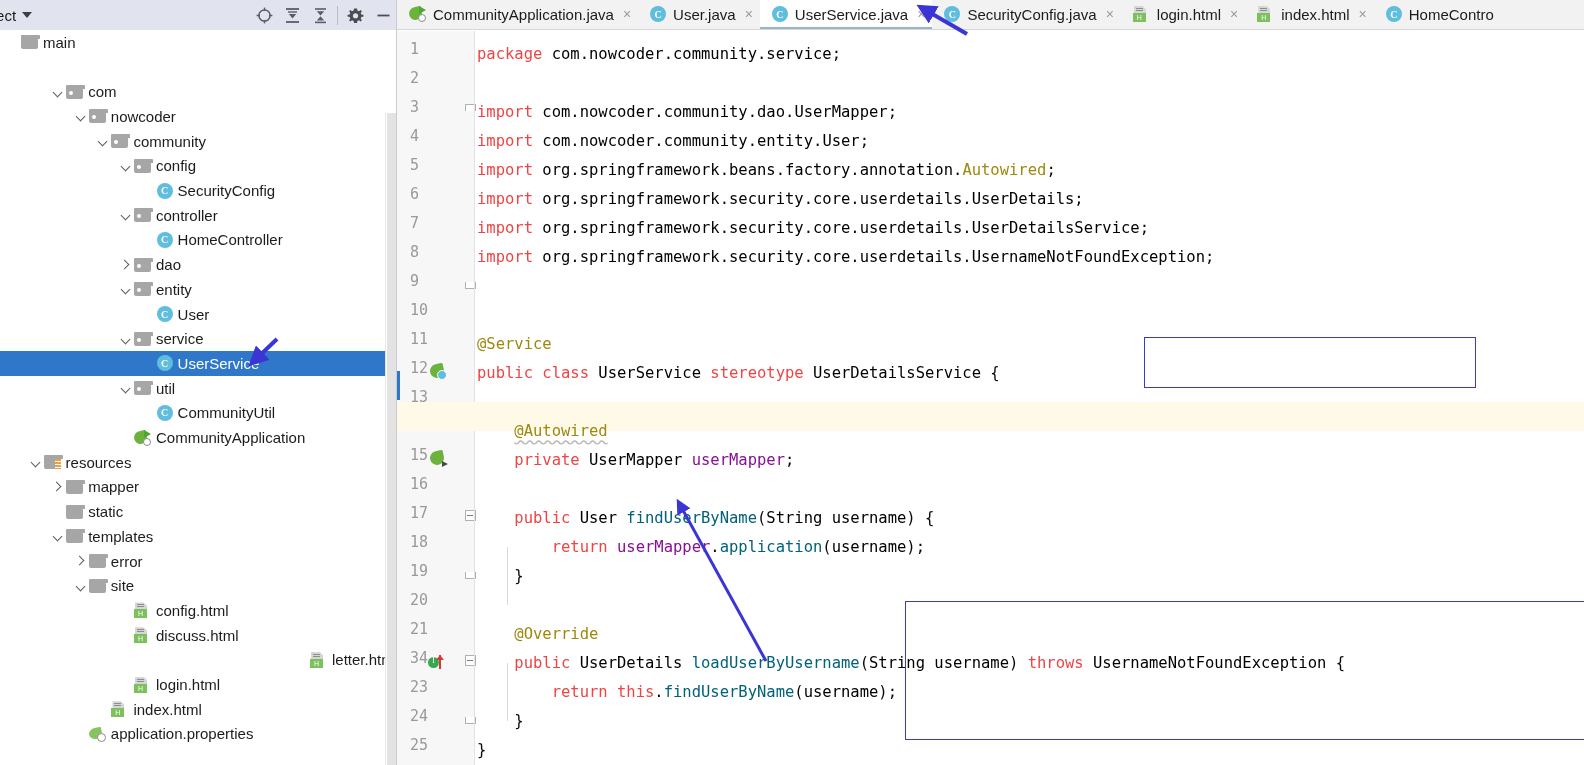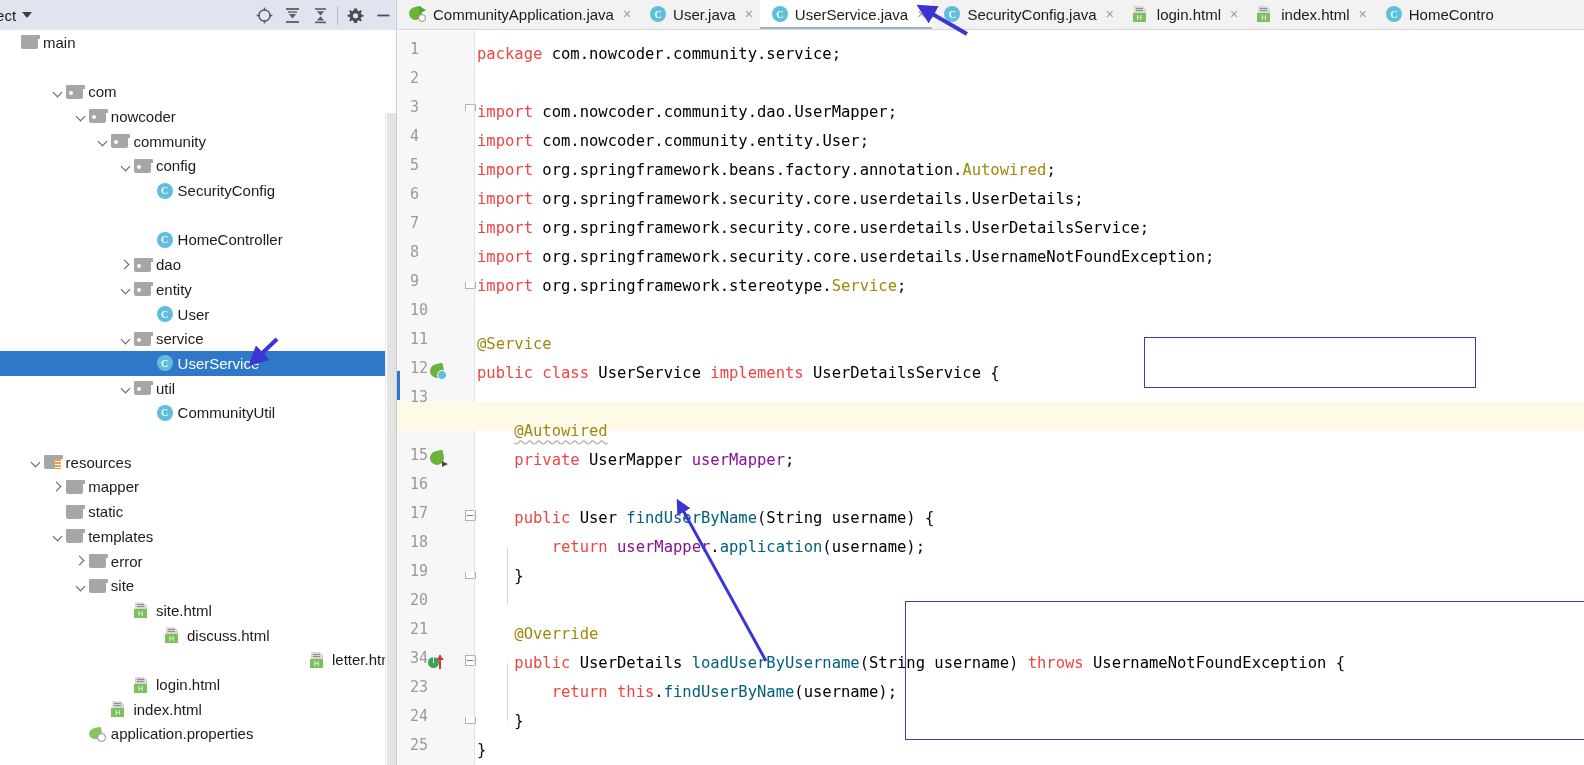--- a/index.html
+++ b/index.html
@@ -374,20 +374,30 @@
             <span class="dot"></span>
           </span>
           <span class="lbl">config</span>
         </div>
         <div class="row" style="top: 148.2px; position: absolute; left: 0px; width: 397px;">
           <span style="display: inline-block; width: 140.6px;"></span>
           <span class="twisty"></span>
           <span class="ico cls">C</span>
           <span class="lbl">SecurityConfig</span>
         </div>
+        <div class="row" style="top: 172.9px; position: absolute; left: 0px; width: 397px;">
+          <span style="display: inline-block; width: 118px;"></span>
+          <span class="twisty down"></span>
+          <span class="ico fold">
+            <span class="tab"></span>
+            <span class="body"></span>
+            <span class="dot"></span>
+          </span>
+          <span class="lbl">controller</span>
+        </div>
         <div class="row" style="top: 197.6px; position: absolute; left: 0px; width: 397px;">
           <span style="display: inline-block; width: 140.6px;"></span>
           <span class="twisty"></span>
           <span class="ico cls">C</span>
           <span class="lbl">HomeController</span>
         </div>
         <div class="row" style="top: 222.3px; position: absolute; left: 0px; width: 397px;">
           <span style="display: inline-block; width: 118px;"></span>
           <span class="twisty right"></span>
           <span class="ico fold">
@@ -437,20 +447,30 @@
             <span class="body"></span>
             <span class="dot"></span>
           </span>
           <span class="lbl">util</span>
         </div>
         <div class="row" style="top: 370.5px; position: absolute; left: 0px; width: 397px;">
           <span style="display: inline-block; width: 140.6px;"></span>
           <span class="twisty"></span>
           <span class="ico cls">C</span>
           <span class="lbl">CommunityUtil</span>
+        </div>
+        <div class="row" style="top: 395.2px; position: absolute; left: 0px; width: 397px;">
+          <span style="display: inline-block; width: 118px;"></span>
+          <span class="twisty"></span>
+          <span class="ico springapp">
+            <span class="leaf"></span>
+            <span class="run"></span>
+            <span class="clk"></span>
+          </span>
+          <span class="lbl">CommunityApplication</span>
         </div>
         <div class="row" style="top: 419.9px; position: absolute; left: 0px; width: 397px;">
           <span style="display: inline-block; width: 27.6px;"></span>
           <span class="twisty down"></span>
           <span class="ico fold res">
             <span class="tab"></span>
             <span class="body"></span>
           </span>
           <span class="lbl">resources</span>
         </div>
@@ -501,23 +521,23 @@
         </div>
         <div class="row" style="top: 568.1px; position: absolute; left: 0px; width: 397px;">
           <span style="display: inline-block; width: 118px;"></span>
           <span class="twisty"></span>
           <span class="ico htmlico">
             <span class="page"></span>
             <span class="ln" style="top:2px"></span>
             <span class="ln" style="top:4px"></span>
             <span class="badge">H</span>
           </span>
-          <span class="lbl">site.html</span>
-        </div>
-        <div class="row" style="top: 592.8px; position: absolute; left: 0px; width: 397px; padding-left: 31px;">
+          <span class="lbl">config.html</span>
+        </div>
+        <div class="row" style="top: 592.8px; position: absolute; left: 0px; width: 397px;">
           <span style="display: inline-block; width: 118px;"></span>
           <span class="twisty"></span>
           <span class="ico htmlico">
             <span class="page"></span>
             <span class="ln" style="top:2px"></span>
             <span class="ln" style="top:4px"></span>
             <span class="badge">H</span>
           </span>
           <span class="lbl">discuss.html</span>
         </div>
@@ -692,24 +712,23 @@
       <div id="indent-guide-1"></div>
       <div id="indent-guide-2"></div>
     <div class="cline" style="top: 9px; left: 2px;"><span class="kw">package</span> <span class="ident">com</span><span class="plain">.</span><span class="ident">nowcoder</span><span class="plain">.</span><span class="ident">community</span><span class="plain">.</span><span class="ident">service</span><span class="plain">;</span></div>
         <div class="cline" style="top: 38px; left: 2px;"></div>
         <div class="cline" style="top: 67px; left: 2px;"><span class="kw">import</span> <span class="ident">com</span><span class="plain">.</span><span class="ident">nowcoder</span><span class="plain">.</span><span class="ident">community</span><span class="plain">.</span><span class="ident">dao</span><span class="plain">.</span><span class="ident">UserMapper</span><span class="plain">;</span></div>
         <div class="cline" style="top: 96px; left: 2px;"><span class="kw">import</span> <span class="ident">com</span><span class="plain">.</span><span class="ident">nowcoder</span><span class="plain">.</span><span class="ident">community</span><span class="plain">.</span><span class="ident">entity</span><span class="plain">.</span><span class="ident">User</span><span class="plain">;</span></div>
         <div class="cline" style="top: 125px; left: 2px;"><span class="kw">import</span> <span class="ident">org</span><span class="plain">.</span><span class="ident">springframework</span><span class="plain">.</span><span class="ident">beans</span><span class="plain">.</span><span class="ident">factory</span><span class="plain">.</span><span class="ident">annotation</span><span class="plain">.</span><span class="ann">Autowired</span><span class="plain">;</span></div>
         <div class="cline" style="top: 154px; left: 2px;"><span class="kw">import</span> <span class="ident">org</span><span class="plain">.</span><span class="ident">springframework</span><span class="plain">.</span><span class="ident">security</span><span class="plain">.</span><span class="ident">core</span><span class="plain">.</span><span class="ident">userdetails</span><span class="plain">.</span><span class="ident">UserDetails</span><span class="plain">;</span></div>
         <div class="cline" style="top: 183px; left: 2px;"><span class="kw">import</span> <span class="ident">org</span><span class="plain">.</span><span class="ident">springframework</span><span class="plain">.</span><span class="ident">security</span><span class="plain">.</span><span class="ident">core</span><span class="plain">.</span><span class="ident">userdetails</span><span class="plain">.</span><span class="ident">UserDetailsService</span><span class="plain">;</span></div>
         <div class="cline" style="top: 212px; left: 2px;"><span class="kw">import</span> <span class="ident">org</span><span class="plain">.</span><span class="ident">springframework</span><span class="plain">.</span><span class="ident">security</span><span class="plain">.</span><span class="ident">core</span><span class="plain">.</span><span class="ident">userdetails</span><span class="plain">.</span><span class="ident">UsernameNotFoundException</span><span class="plain">;</span></div>
-        <div class="cline" style="top: 241px; left: 2px;"><span class="kw">import</span> <span class="ident">org</span><span class="plain">.</span><span class="ident">springframework</span><span class="plain">.</span><span class="ident">stereotype</span><span class="plain">.</span><span class="ann">Service</span><span class="plain">;</span></div>
         <div class="cline" style="top: 270px; left: 2px;"></div>
         <div class="cline" style="top: 299px; left: 2px;"><span class="ann">@Service</span></div>
-        <div class="cline" style="top: 328px; left: 2px;"><span class="kw">public</span> <span class="kw">class</span> <span class="ident">UserService</span> <span class="kw">implements</span> <span class="ident">UserDetailsService</span> <span class="plain">{</span></div>
+        <div class="cline" style="top: 328px; left: 2px;"><span class="kw">public</span> <span class="kw">class</span> <span class="ident">UserService</span> <span class="kw">stereotype</span> <span class="ident">UserDetailsService</span> <span class="plain">{</span></div>
         <div class="cline" style="top: 357px; left: 2px;"></div>
         <div class="cline" style="top: 386px; left: 2px;">    <span class="ann wavy">@Autowired</span></div>
         <div class="cline" style="top: 415px; left: 2px;">    <span class="kw">private</span> <span class="ident">UserMapper</span> <span class="field">userMapper</span><span class="plain">;</span></div>
         <div class="cline" style="top: 444px; left: 2px;"></div>
         <div class="cline" style="top: 473px; left: 2px;">    <span class="kw">public</span> <span class="ident">User</span> <span class="meth">findUserByName</span><span class="plain">(</span><span class="ident">String</span> <span class="ident">username</span><span class="plain">)</span> <span class="plain">{</span></div>
         <div class="cline" style="top: 502px; left: 2px;">        <span class="kw">return</span> <span class="field">userMapper</span><span class="plain">.</span><span class="meth">application</span><span class="plain">(</span><span class="ident">username</span><span class="plain">);</span></div>
         <div class="cline" style="top: 531px; left: 2px;">    <span class="plain">}</span></div>
         <div class="cline" style="top: 560px; left: 2px;"></div>
         <div class="cline" style="top: 589px; left: 2px;">    <span class="ann">@Override</span></div>
         <div class="cline" style="top: 618px; left: 2px;">    <span class="kw">public</span> <span class="ident">UserDetails</span> <span class="meth">loadUserByUsername</span><span class="plain">(</span><span class="ident">String</span> <span class="ident">username</span><span class="plain">)</span> <span class="kw">throws</span> <span class="ident">UsernameNotFoundException</span> <span class="plain">{</span></div>

